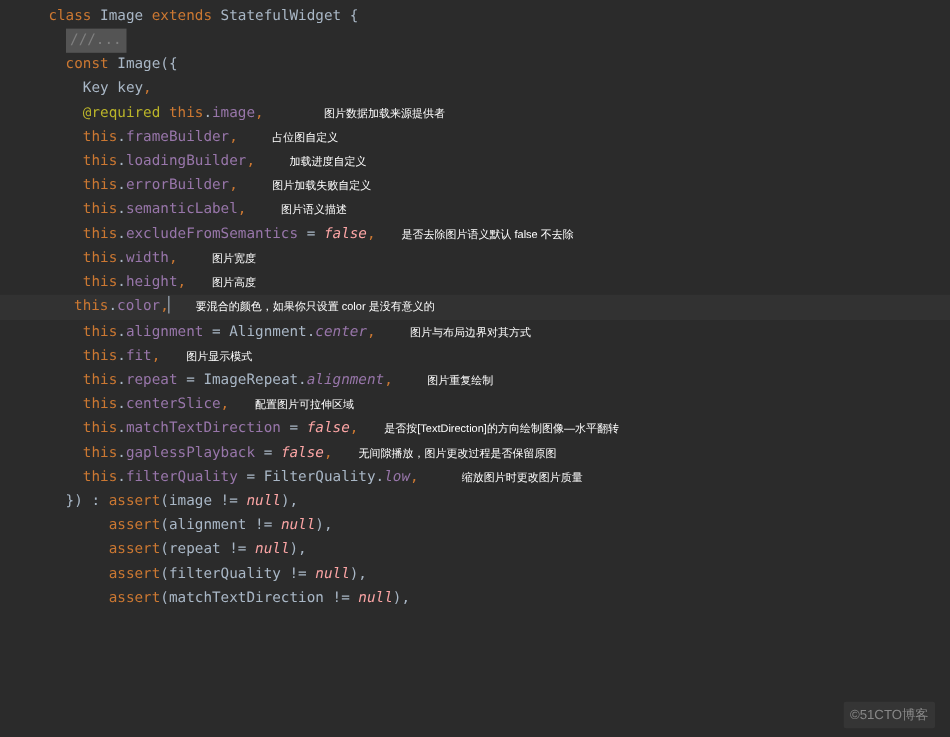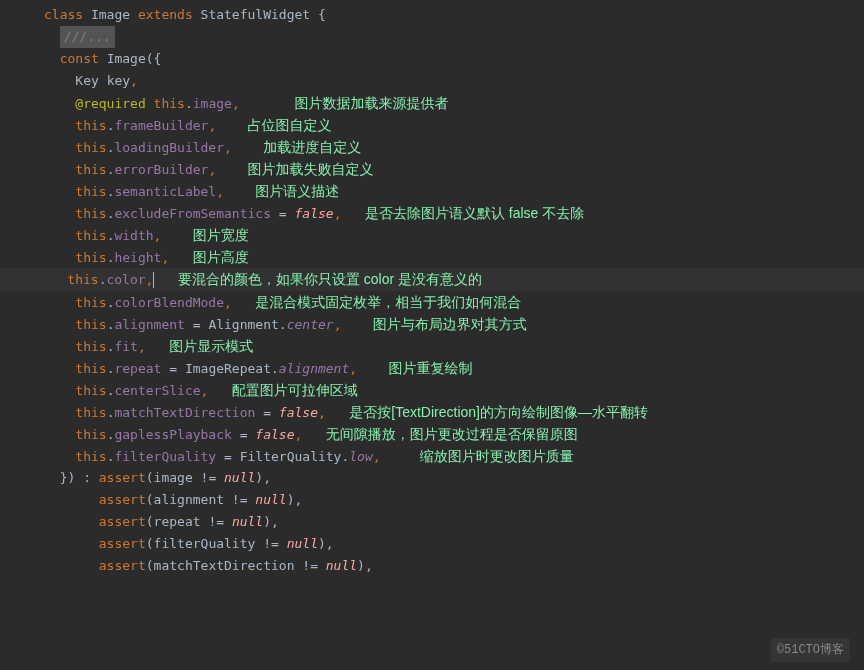--- a/index.html
+++ b/index.html
@@ -36,23 +36,23 @@
     .dot { color: #a9b7c6; }
     .field { color: #9876aa; }
     .plain { color: #a9b7c6; }
     .meta { color: #bbb529; }
     .bool { color: #fca5a5; font-style: italic; }
     .paren { color: #a9b7c6; }
     .brace { color: #a9b7c6; }
     .static-field { color: #9876aa; font-style: italic; }
     .type { color: #a9b7c6; }
     .annotation {
-      color: #86efac;
+      color: #ffffff;
       font-family: 'Microsoft YaHei', 'PingFang SC', sans-serif;
-      font-size: 14px;
+      font-size: 10px;
     }
     .highlight-line {
       background-color: #323232;
       display: block;
       margin-left: -8px;
       margin-right: -8px;
       padding-left: 0;
       padding-right: 8px;
     }
     .cursor {
@@ -62,21 +62,21 @@
       background-color: #a9b7c6;
       vertical-align: middle;
       margin-bottom: 2px;
     }
     .watermark {
       position: absolute;
       bottom: 8px;
       right: 14px;
       color: #888;
       font-size: 12px;
-      font-family: Liberation Mono, monospace;
+      font-family: Liberation Sans, sans-serif;
       background: rgba(255,255,255,0.05);
       padding: 1px 6px;
       border-radius: 2px;
     }
   </style>
 </head>
 <body>
 
 <div>
 <div class="line"><span class="keyword">class</span> <span class="classname">Image</span> <span class="keyword">extends</span> <span class="classname">StatefulWidget</span><span class="brace"> {</span></div>
@@ -85,21 +85,20 @@
 <div class="line">    <span class="type">Key</span> <span class="plain">key</span><span class="keyword">,</span></div>
 <div class="line">    <span class="meta">@required</span> <span class="this">this</span><span class="dot">.</span><span class="field">image</span><span class="keyword">,</span>       <span class="annotation">图片数据加载来源提供者</span></div>
 <div class="line">    <span class="this">this</span><span class="dot">.</span><span class="field">frameBuilder</span><span class="keyword">,</span>    <span class="annotation">占位图自定义</span></div>
 <div class="line">    <span class="this">this</span><span class="dot">.</span><span class="field">loadingBuilder</span><span class="keyword">,</span>    <span class="annotation">加载进度自定义</span></div>
 <div class="line">    <span class="this">this</span><span class="dot">.</span><span class="field">errorBuilder</span><span class="keyword">,</span>    <span class="annotation">图片加载失败自定义</span></div>
 <div class="line">    <span class="this">this</span><span class="dot">.</span><span class="field">semanticLabel</span><span class="keyword">,</span>    <span class="annotation">图片语义描述</span></div>
 <div class="line">    <span class="this">this</span><span class="dot">.</span><span class="field">excludeFromSemantics</span><span class="plain"> = </span><span class="bool">false</span><span class="keyword">,</span>   <span class="annotation">是否去除图片语义默认 false 不去除</span></div>
 <div class="line">    <span class="this">this</span><span class="dot">.</span><span class="field">width</span><span class="keyword">,</span>    <span class="annotation">图片宽度</span></div>
 <div class="line">    <span class="this">this</span><span class="dot">.</span><span class="field">height</span><span class="keyword">,</span>   <span class="annotation">图片高度</span></div>
 <span class="highlight-line"><span class="line">    <span class="this">this</span><span class="dot">.</span><span class="field">color</span><span class="keyword">,</span><span class="cursor"></span>   <span class="annotation">要混合的颜色，如果你只设置 color 是没有意义的</span></span></span>
-<div class="line">    <span class="this">this</span><span class="dot">.</span><span class="field">colorBlendMode</span><span class="keyword">,</span>   <span class="annotation">是混合模式固定枚举，相当于我们如何混合</span></div>
 <div class="line">    <span class="this">this</span><span class="dot">.</span><span class="field">alignment</span><span class="plain"> = </span><span class="plain">Alignment</span><span class="dot">.</span><span class="static-field">center</span><span class="keyword">,</span>    <span class="annotation">图片与布局边界对其方式</span></div>
 <div class="line">    <span class="this">this</span><span class="dot">.</span><span class="field">fit</span><span class="keyword">,</span>   <span class="annotation">图片显示模式</span></div>
 <div class="line">    <span class="this">this</span><span class="dot">.</span><span class="field">repeat</span><span class="plain"> = </span><span class="plain">ImageRepeat</span><span class="dot">.</span><span class="static-field">alignment</span><span class="keyword">,</span>    <span class="annotation">图片重复绘制</span></div>
 <div class="line">    <span class="this">this</span><span class="dot">.</span><span class="field">centerSlice</span><span class="keyword">,</span>   <span class="annotation">配置图片可拉伸区域</span></div>
 <div class="line">    <span class="this">this</span><span class="dot">.</span><span class="field">matchTextDirection</span><span class="plain"> = </span><span class="bool">false</span><span class="keyword">,</span>   <span class="annotation">是否按[TextDirection]的方向绘制图像—水平翻转</span></div>
 <div class="line">    <span class="this">this</span><span class="dot">.</span><span class="field">gaplessPlayback</span><span class="plain"> = </span><span class="bool">false</span><span class="keyword">,</span>   <span class="annotation">无间隙播放，图片更改过程是否保留原图</span></div>
 <div class="line">    <span class="this">this</span><span class="dot">.</span><span class="field">filterQuality</span><span class="plain"> = </span><span class="plain">FilterQuality</span><span class="dot">.</span><span class="static-field">low</span><span class="keyword">,</span>     <span class="annotation">缩放图片时更改图片质量</span></div>
 <div class="line">  <span class="plain">}) : </span><span class="keyword">assert</span><span class="paren">(</span><span class="plain">image != </span><span class="bool">null</span><span class="paren">),</span></div>
 <div class="line">       <span class="keyword">assert</span><span class="paren">(</span><span class="plain">alignment != </span><span class="bool">null</span><span class="paren">),</span></div>
 <div class="line">       <span class="keyword">assert</span><span class="paren">(</span><span class="plain">repeat != </span><span class="bool">null</span><span class="paren">),</span></div>

